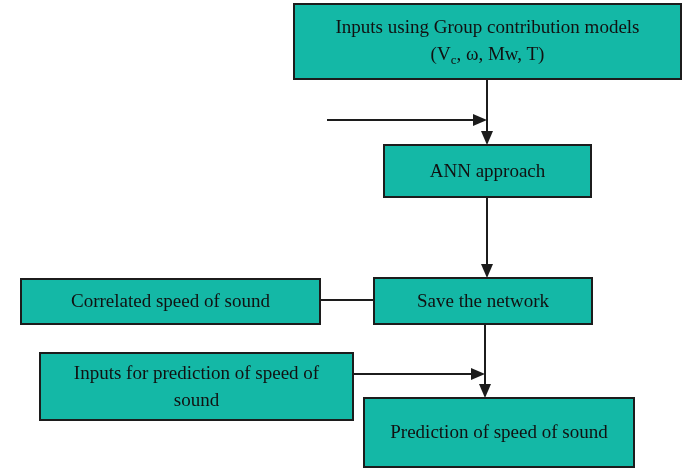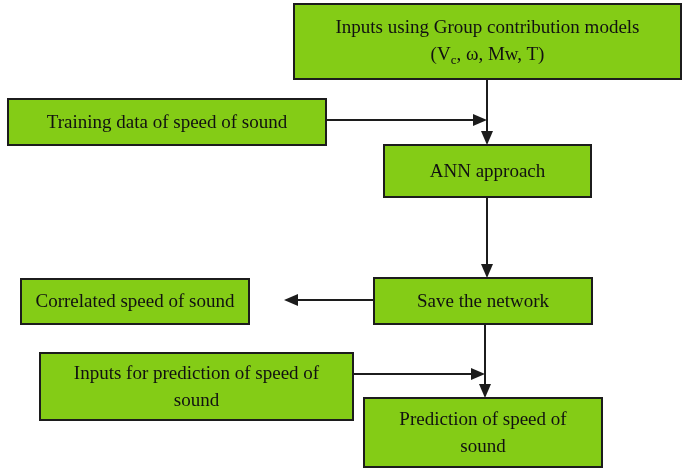--- a/index.html
+++ b/index.html
@@ -19,41 +19,41 @@
     position: absolute;
     left: 0; top: 0;
     width: 685px; height: 474px;
   }
   .arrows line { stroke: #1c1c1c; stroke-width: 2; }
   .arrows polygon { fill: #1c1c1c; stroke: none; }
   .box {
     position: absolute;
     box-sizing: border-box;
     border: 2px solid #1c1c1c;
-    background: #84cc16;
+    background: #14b8a6;
     display: flex;
     flex-direction: column;
     align-items: center;
     justify-content: center;
     text-align: center;
     font-size: 19px;
     line-height: 1.42;
     padding: 2px 10px;
   }
   .box .sub {
     font-size: 13px;
     vertical-align: -4px;
   }
   #box-inputs-gcm      { left: 293px; top: 3px;   width: 389px; height: 77px; }
   #box-training-data   { left: 7px;   top: 98px;  width: 320px; height: 48px; }
   #box-ann-approach    { left: 383px; top: 144px; width: 209px; height: 54px; }
-  #box-correlated      { left: 20px;  top: 278px; width: 230px; height: 47px; }
+  #box-correlated      { left: 20px;  top: 278px; width: 301px; height: 47px; }
   #box-save-network    { left: 373px; top: 277px; width: 220px; height: 48px; }
   #box-inputs-pred     { left: 3px;   top: 352px; width: 315px; height: 69px; margin-left: 36px; }
-  #box-prediction      { left: 363px; top: 397px; width: 240px; height: 71px; }
+  #box-prediction      { left: 363px; top: 397px; width: 272px; height: 71px; }
 </style>
 </head>
 <body>
 
 <div class="canvas">
 
   <svg class="arrows" viewBox="0 0 685 474" xmlns="http://www.w3.org/2000/svg">
 
     <g>
       <line x1="487" y1="80" x2="487" y2="142"></line>
@@ -84,23 +84,20 @@
       <line x1="318" y1="374" x2="475" y2="374"></line>
       <polygon points="485,374 471,368 471,380"></polygon>
     </g>
   </svg>
 
   <div class="box" id="box-inputs-gcm">
     <div>Inputs using Group contribution models</div>
     <div><span>(V</span><span class="sub">c</span><span>, ω, Mw, T)</span></div>
   </div>
 
-  <div class="box" id="box-training-data">
-    <div>Training data of speed of sound</div>
-  </div>
 
   <div class="box" id="box-ann-approach">
     <div>ANN approach</div>
   </div>
 
   <div class="box" id="box-correlated">
     <div>Correlated speed of sound</div>
   </div>
 
   <div class="box" id="box-save-network">

